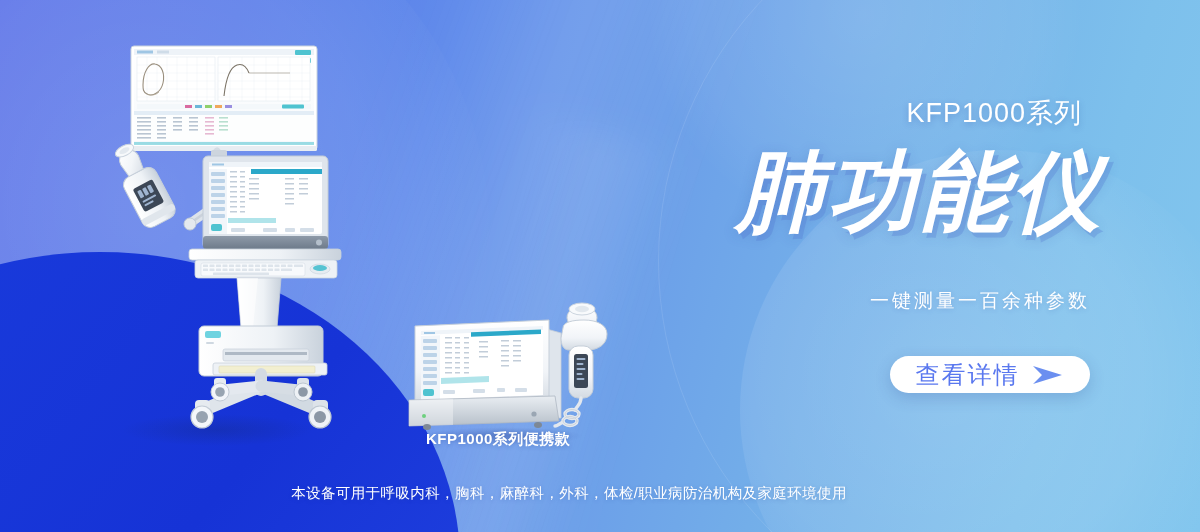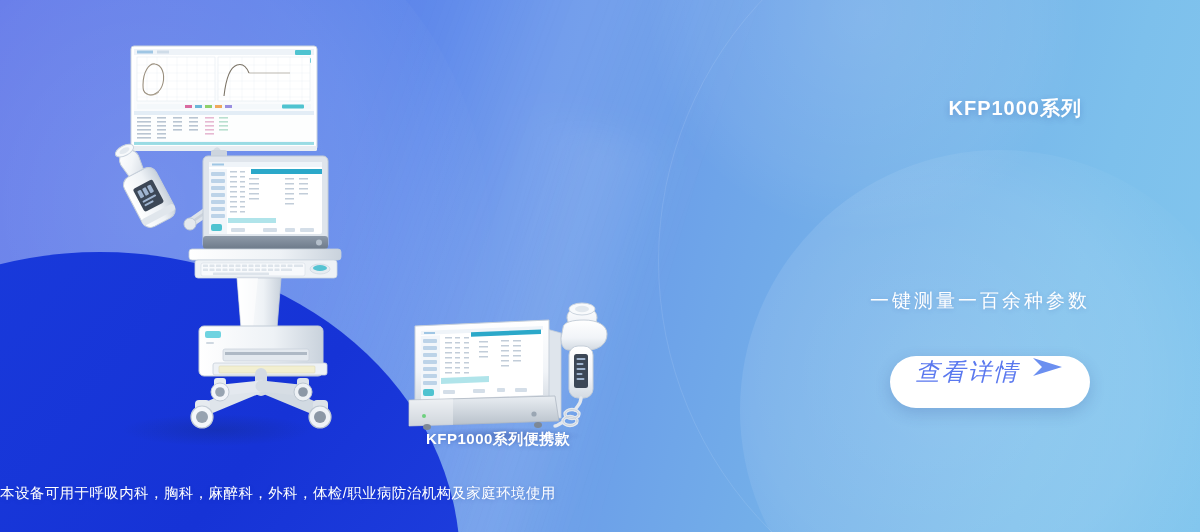--- a/index.html
+++ b/index.html
@@ -61,60 +61,59 @@
   
   .arc{
     position:absolute;right:-220px;top:-120px;width:760px;height:760px;border-radius:50%;
     border:1px solid rgba(255,255,255,0.10);
   }
 
   
   .copy{position:absolute;left:640px;top:0;width:560px;height:532px;}
   .eyebrow{
     position:absolute;left:0;right:118px;top:95px;text-align:right;
-    color:#ffffff;font-size:20px;font-weight:bold;letter-spacing:1px;
+    color:#ffffff;font-size:27px;font-weight:normal;letter-spacing:1px;
     text-shadow:0 2px 6px rgba(30,60,150,.28);
     white-space:nowrap;
   }
   .headline{
     position:absolute;left:0;right:96px;top:148px;text-align:right;
     color:#ffffff;font-size:88px;font-weight:bold;line-height:1;
     font-style:italic;letter-spacing:4px;
     text-shadow:4px 5px 0 rgba(82,120,210,.30), 0 3px 14px rgba(40,70,160,.20);
     white-space:nowrap;
   }
   .subhead{
     position:absolute;left:0;right:110px;top:288px;text-align:right;
     color:#ffffff;font-size:19px;letter-spacing:3px;
     text-shadow:0 1px 5px rgba(40,70,160,.22);
     white-space:nowrap;
   }
   .cta{
     position:absolute;right:110px;top:356px;
-    display:flex;align-items:flex-start;justify-content:center;gap:11px;
-    width:200px;height:52px;border-radius:26px;
+    display:flex;align-items:center;justify-content:center;gap:11px;
+    width:200px;height:37px;border-radius:26px;
     background:#ffffff;
     box-shadow:0 5px 16px rgba(35,60,140,.20);
     cursor:pointer;
-    font-style:italic;
   }
   .cta-label{color:#5a78ef;font-size:24px;letter-spacing:2px;}
   .cta-arrow{display:block;line-height:0;}
 
   
   .cap{
     position:absolute;color:#ffffff;font-size:15px;font-weight:bold;
     letter-spacing:.5px;white-space:nowrap;
     text-shadow:0 1px 4px rgba(30,60,150,.30);
   }
   .cap-cart{left:146px;top:455px;}
   .cap-port{left:426px;top:430px;}
 
   .disclaimer{
-    position:absolute;left:0;right:62px;top:484px;text-align:left;
+    position:absolute;left:0;right:62px;top:484px;text-align:center;
     color:#ffffff;font-size:14.5px;letter-spacing:.4px;white-space:nowrap;
     text-shadow:0 1px 4px rgba(30,60,150,.25);
   }
 
   
   .prod{position:absolute;}
   .cart{left:85px;top:38px;width:260px;height:410px;}
   .portable{left:393px;top:300px;width:235px;height:145px;}
 </style>
 </head>
@@ -573,20 +572,21 @@
           <ellipse cx="177" cy="121" rx="7" ry="4.5"></ellipse>
         </g>
       </g>
     </svg>
   </div>
 
   <div class="cap cap-port">KFP1000系列便携款</div>
 
   <div class="copy">
     <div class="eyebrow">KFP1000系列</div>
+    <div class="headline">肺功能仪</div>
     <div class="subhead">一键测量一百余种参数</div>
 
     <div class="cta">
       <span class="cta-label">查看详情</span>
       <span class="cta-arrow">
         <svg width="34" height="22" viewBox="0 0 34 22" aria-hidden="true">
           <path d="M2 2 L31 11 L2 20 L11 11 Z" fill="#6b8ff0"></path>
         </svg>
       </span>
     </div>

